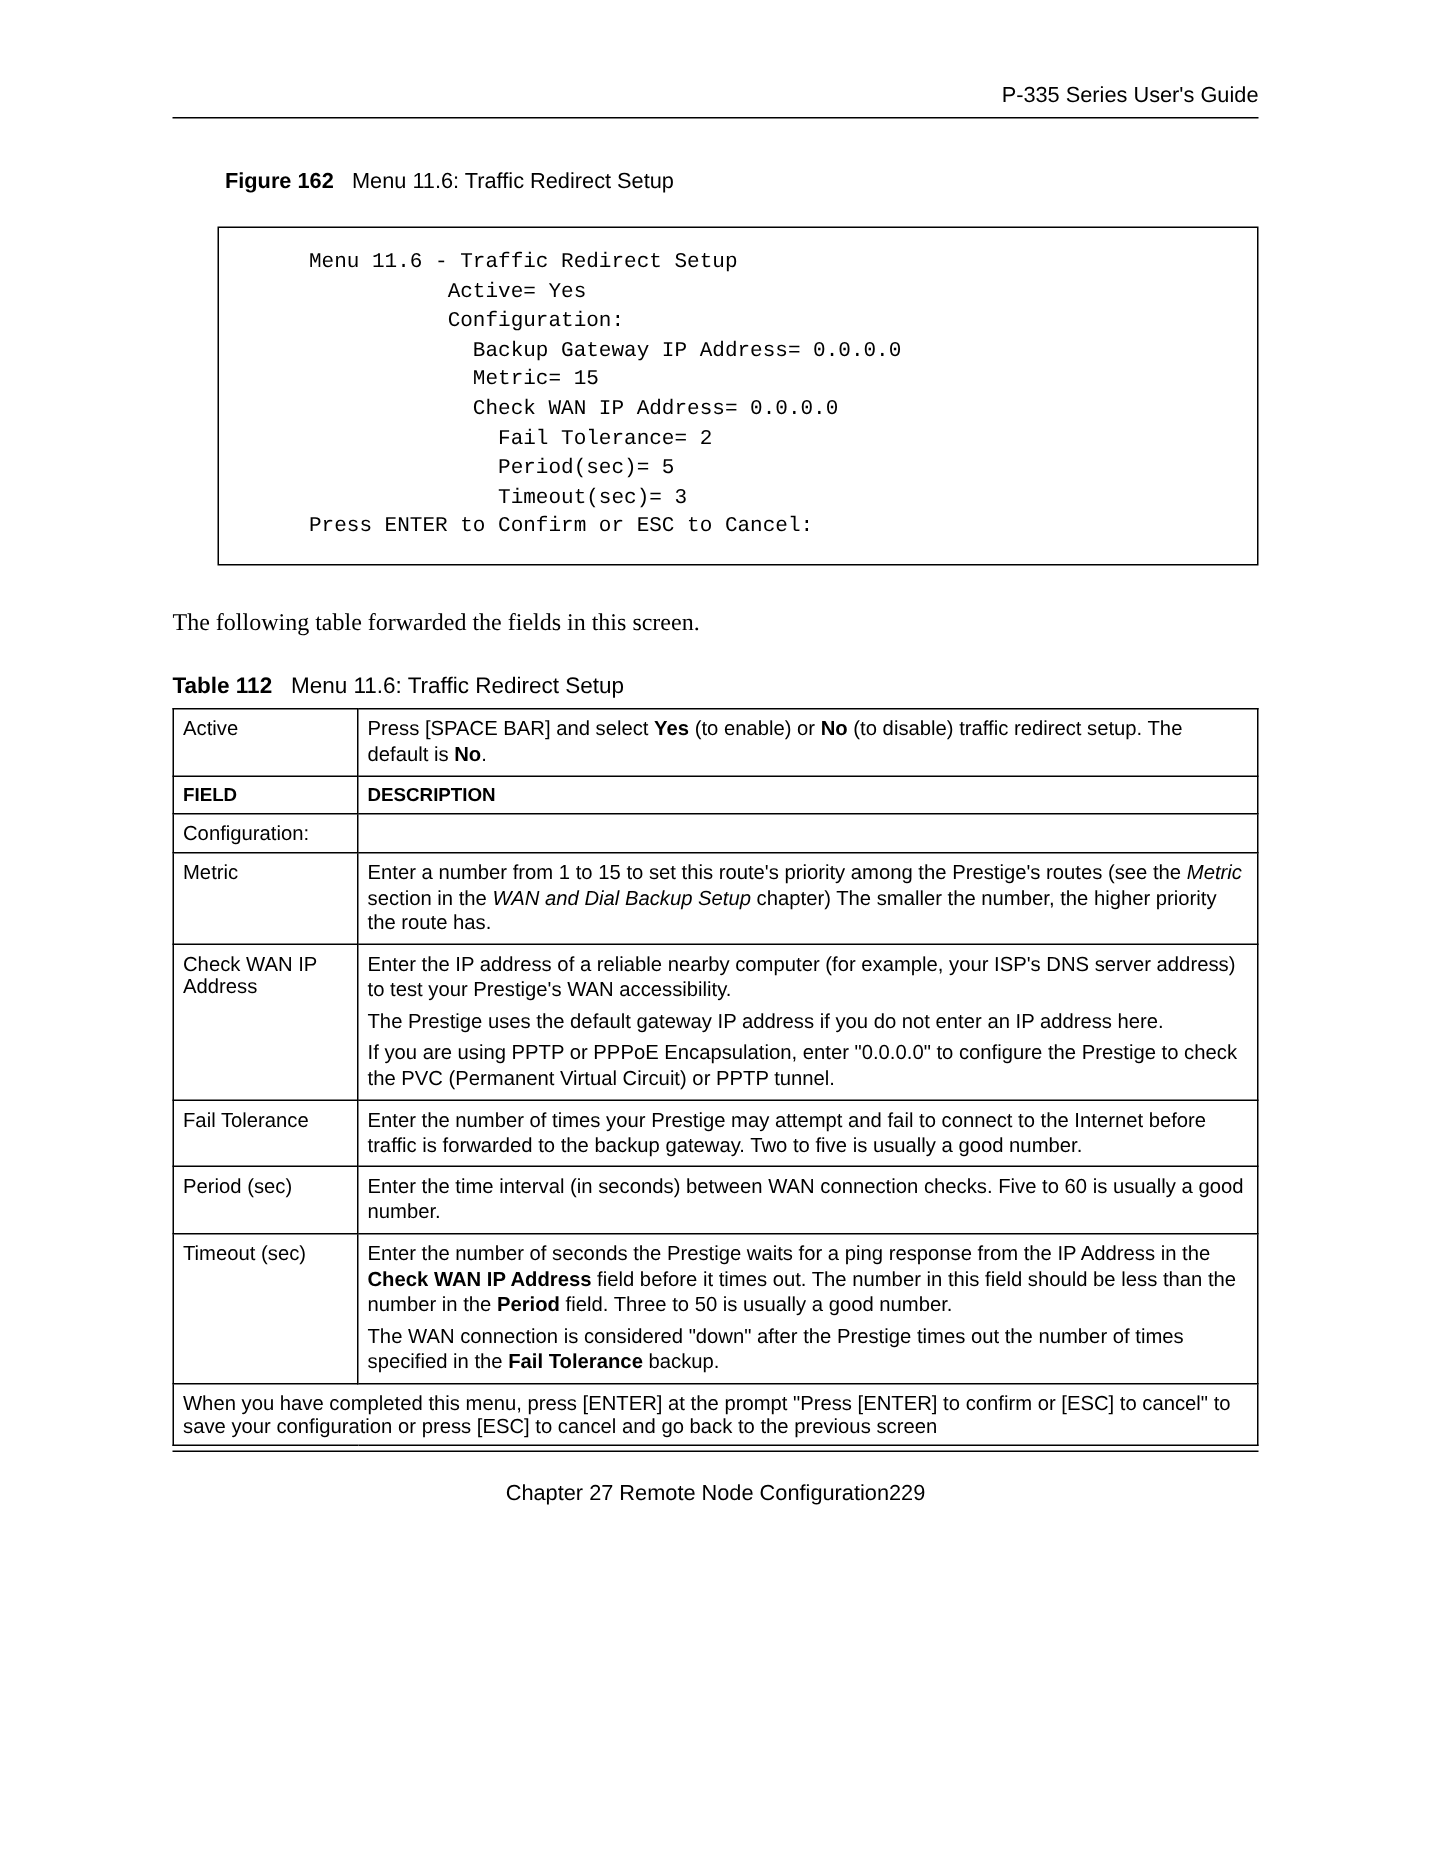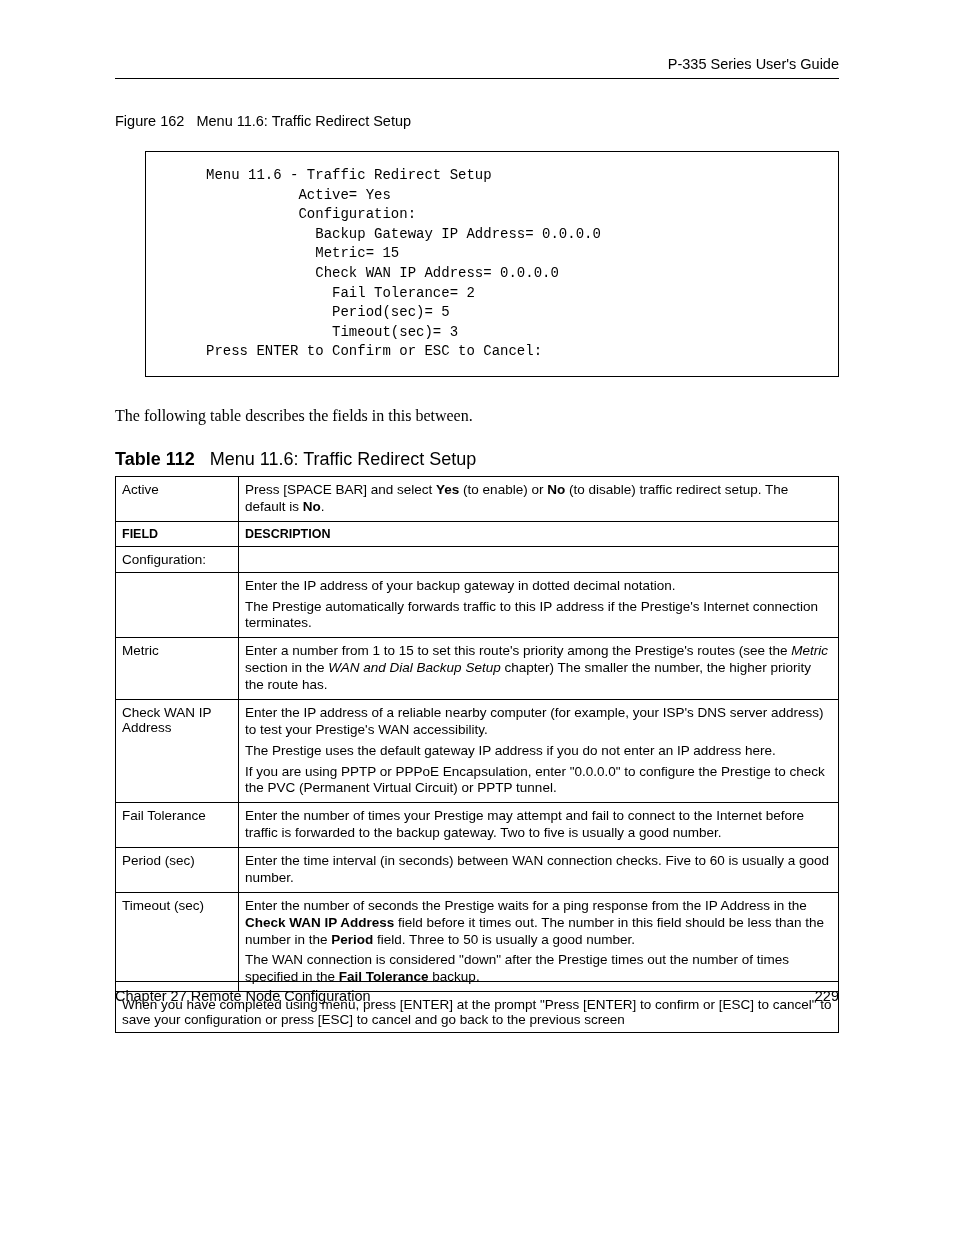--- a/index.html
+++ b/index.html
@@ -21,38 +21,38 @@
     border-bottom: 1.5px solid #000;
     padding-bottom: 6px;
     text-align: right;
     font-size: 14.5px;
     margin-bottom: 34px;
   }
   .figure-caption {
     font-size: 14.5px;
     margin-bottom: 22px;
   }
-  .figure-caption .bold { font-weight: normal; }
+  .figure-caption .bold { font-weight: bold; margin-left: 35px; }
   .code-box {
     border: 1px solid #000;
     font-family: "Courier New", Courier, monospace;
     font-size: 14px;
     line-height: 1.4;
     padding: 14px 18px 14px 18px;
     margin-left: 30px;
     margin-bottom: 30px;
     white-space: pre;
   }
   .body-para {
     font-family: "Times New Roman", Times, serif;
     font-size: 16px;
     margin: 0 0 24px 0;
   }
   .table-caption {
-    font-size: 18px;
+    font-size: 15px;
     margin-bottom: 6px;
   }
   .table-caption .bold { font-weight: bold; }
   table.fields {
     border-collapse: collapse;
     width: 100%;
     font-size: 13.5px;
   }
   table.fields th, table.fields td {
     border: 1px solid #000;
@@ -69,24 +69,24 @@
     line-height: 1.25;
   }
   table.fields td p:last-child { margin-bottom: 0; }
   .col-field { width: 110px; }
   .footer {
     position: absolute;
     left: 115px;
     right: 115px;
     bottom: 38px;
     border-top: 1.5px solid #000;
-    padding-top: 6px;
+    padding-top: 20px;
     font-size: 14.5px;
     display: flex;
-    justify-content: space-between;
+    justify-content: center;
   }
   .b { font-weight: bold; }
   .i { font-style: italic; }
 </style>
 </head>
 <body>
 
 <div class="page">
 
   <div class="header-line">
@@ -101,21 +101,21 @@
                 Active= Yes
                 Configuration:
                   Backup Gateway IP Address= 0.0.0.0
                   Metric= 15
                   Check WAN IP Address= 0.0.0.0
                     Fail Tolerance= 2
                     Period(sec)= 5
                     Timeout(sec)= 3
      Press ENTER to Confirm or ESC to Cancel:</div>
 
-  <p class="body-para">The following table describes the fields in this between.</p>
+  <p class="body-para">The following table forwarded the fields in this screen.</p>
 
   <div class="table-caption">
     <span class="bold">Table 112</span>&nbsp;&nbsp;&nbsp;<span>Menu 11.6: Traffic Redirect Setup</span>
   </div>
 
   <table class="fields">
     <tbody>
         <tr>
       <td>Active</td>
       <td>
@@ -126,27 +126,20 @@
     <tr>
       <th class="col-field">FIELD</th>
       <th>DESCRIPTION</th>
     </tr>
 
     <tr>
       <td>Configuration:</td>
       <td></td>
     </tr>
 
-    <tr>
-      <td></td>
-      <td>
-        <p>Enter the IP address of your backup gateway in dotted decimal notation.</p>
-        <p>The Prestige automatically forwards traffic to this IP address if the Prestige's Internet connection terminates.</p>
-      </td>
-    </tr>
 
     <tr>
       <td>Metric</td>
       <td>
         <p><span>Enter a number from 1 to 15 to set this route's priority among the Prestige's routes (see the </span><span class="i">Metric</span><span> section in the </span><span class="i">WAN and Dial Backup Setup</span><span> chapter) The smaller the number, the higher priority the route has.</span></p>
       </td>
     </tr>
 
     <tr>
       <td>Check WAN IP Address</td>
@@ -173,21 +166,21 @@
 
     <tr>
       <td>Timeout (sec)</td>
       <td>
         <p><span>Enter the number of seconds the Prestige waits for a ping response from the IP Address in the </span><span class="b">Check WAN IP Address</span><span> field before it times out. The number in this field should be less than the number in the </span><span class="b">Period</span><span> field. Three to 50 is usually a good number.</span></p>
         <p><span>The WAN connection is considered "down" after the Prestige times out the number of times specified in the </span><span class="b">Fail Tolerance</span><span> backup.</span></p>
       </td>
     </tr>
 
     <tr>
-      <td colspan="2">When you have completed using menu, press [ENTER] at the prompt "Press [ENTER] to confirm or [ESC] to cancel" to save your configuration or press [ESC] to cancel and go back to the previous screen</td>
+      <td colspan="2">When you have completed this menu, press [ENTER] at the prompt "Press [ENTER] to confirm or [ESC] to cancel" to save your configuration or press [ESC] to cancel and go back to the previous screen</td>
     </tr>
   </tbody>
     </table>
 
   <div class="footer">
     <span>Chapter 27 Remote Node Configuration</span>
     <span>229</span>
   </div>
 
 </div>

